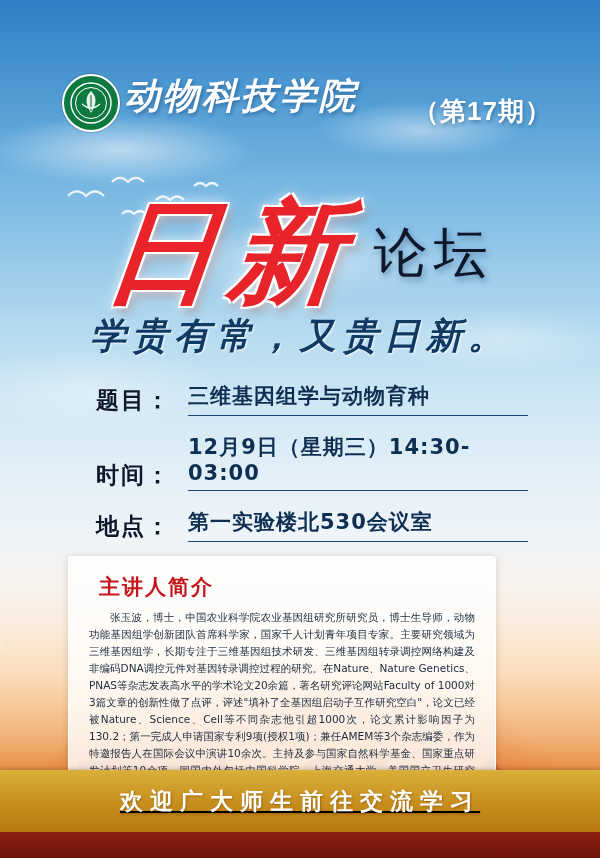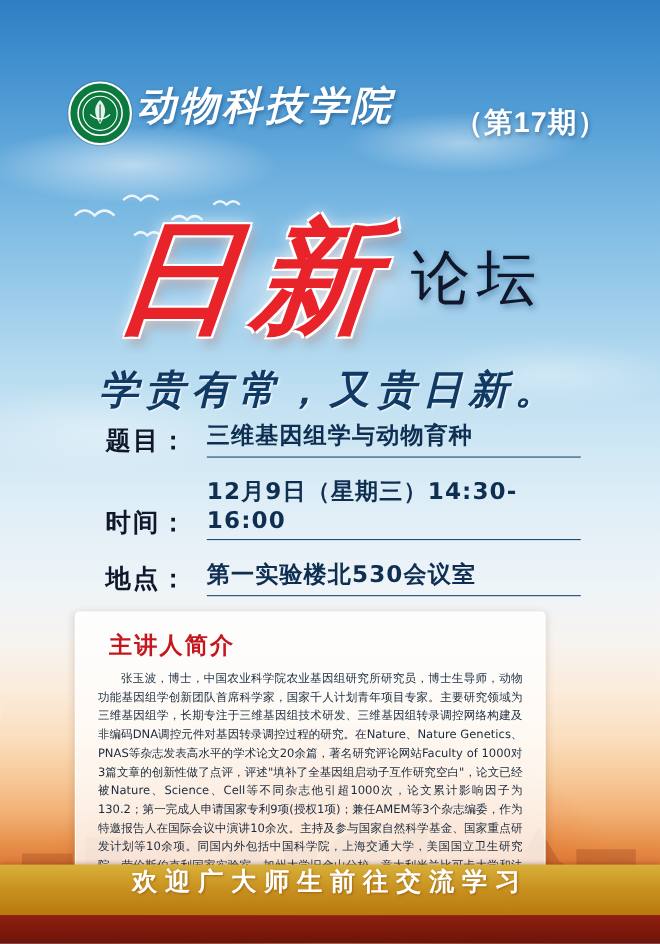--- a/index.html
+++ b/index.html
@@ -178,21 +178,21 @@
     font-weight: normal;
     color: #0f172a;
     letter-spacing: 6px;
     display: inline-block;
     margin-left: 18px;
     vertical-align: middle;
     text-shadow: 2px 3px 6px rgba(20,60,110,0.45);
   }
   .slogan {
     position: absolute;
-    top: 330px;
+    top: 312px;
     left: 0;
     right: 0;
     text-align: center;
     font-family: Liberation Serif, serif;
     font-size: 36px;
     font-weight: bold;
     font-style: italic;
     color: #103a63;
     letter-spacing: 6px;
     text-shadow: 1px 1px 2px rgba(255,255,255,0.85);
@@ -261,25 +261,27 @@
     text-indent: 2em;
     margin: 0 2px;
   }
 
   
   .footer-banner {
     position: absolute;
     left: 0;
     right: 0;
     bottom: 26px;
-    height: 46px;
+    height: 62px;
     background: linear-gradient(to bottom, #d8b03a 0%, #c8901f 50%, #b8780f 100%);
     display: flex;
+    align-items: center;
     justify-content: center;
     box-shadow: 0 -1px 4px rgba(90,40,0,0.3);
+    text-decoration: underline;
   }
   .footer-text {
     font-family: "DejaVu Sans", sans-serif;
     font-size: 23px;
     font-weight: bold;
     color: #ffffff;
     letter-spacing: 7px;
     text-shadow: 1px 1px 2px rgba(120,60,0,0.5);
   }
   .footer-strip {
@@ -350,21 +352,21 @@
 
   <div class="slogan">学贵有常，又贵日新。</div>
 
   <div class="info-block">
     <div class="info-row">
       <div class="info-label">题目：</div>
       <div class="info-value">三维基因组学与动物育种</div>
     </div>
     <div class="info-row">
       <div class="info-label">时间：</div>
-      <div class="info-value">12月9日（星期三）14:30-16:00</div>
+      <div class="info-value">12月9日（星期三）14:30-03:00</div>
     </div>
     <div class="info-row">
       <div class="info-label">地点：</div>
       <div class="info-value">第一实验楼北530会议室</div>
     </div>
   </div>
 
   <div class="bio-panel">
     <div class="bio-title">主讲人简介</div>
     <p class="bio-text">张玉波，博士，中国农业科学院农业基因组研究所研究员，博士生导师，动物功能基因组学创新团队首席科学家，国家千人计划青年项目专家。主要研究领域为三维基因组学，长期专注于三维基因组技术研发、三维基因组转录调控网络构建及非编码DNA调控元件对基因转录调控过程的研究。在Nature、Nature Genetics、PNAS等杂志发表高水平的学术论文20余篇，著名研究评论网站Faculty of 1000对3篇文章的创新性做了点评，评述"填补了全基因组启动子互作研究空白"，论文已经被Nature、Science、Cell等不同杂志他引超1000次，论文累计影响因子为130.2；第一完成人申请国家专利9项(授权1项)；兼任AMEM等3个杂志编委，作为特邀报告人在国际会议中演讲10余次。主持及参与国家自然科学基金、国家重点研发计划等10余项。同国内外包括中国科学院，上海交通大学，美国国立卫生研究院，劳伦斯伯克利国家实验室，加州大学旧金山分校，意大利米兰比可卡大学和法国波尔大学等不同研究机构的研究人员建立了合作关系。</p>

